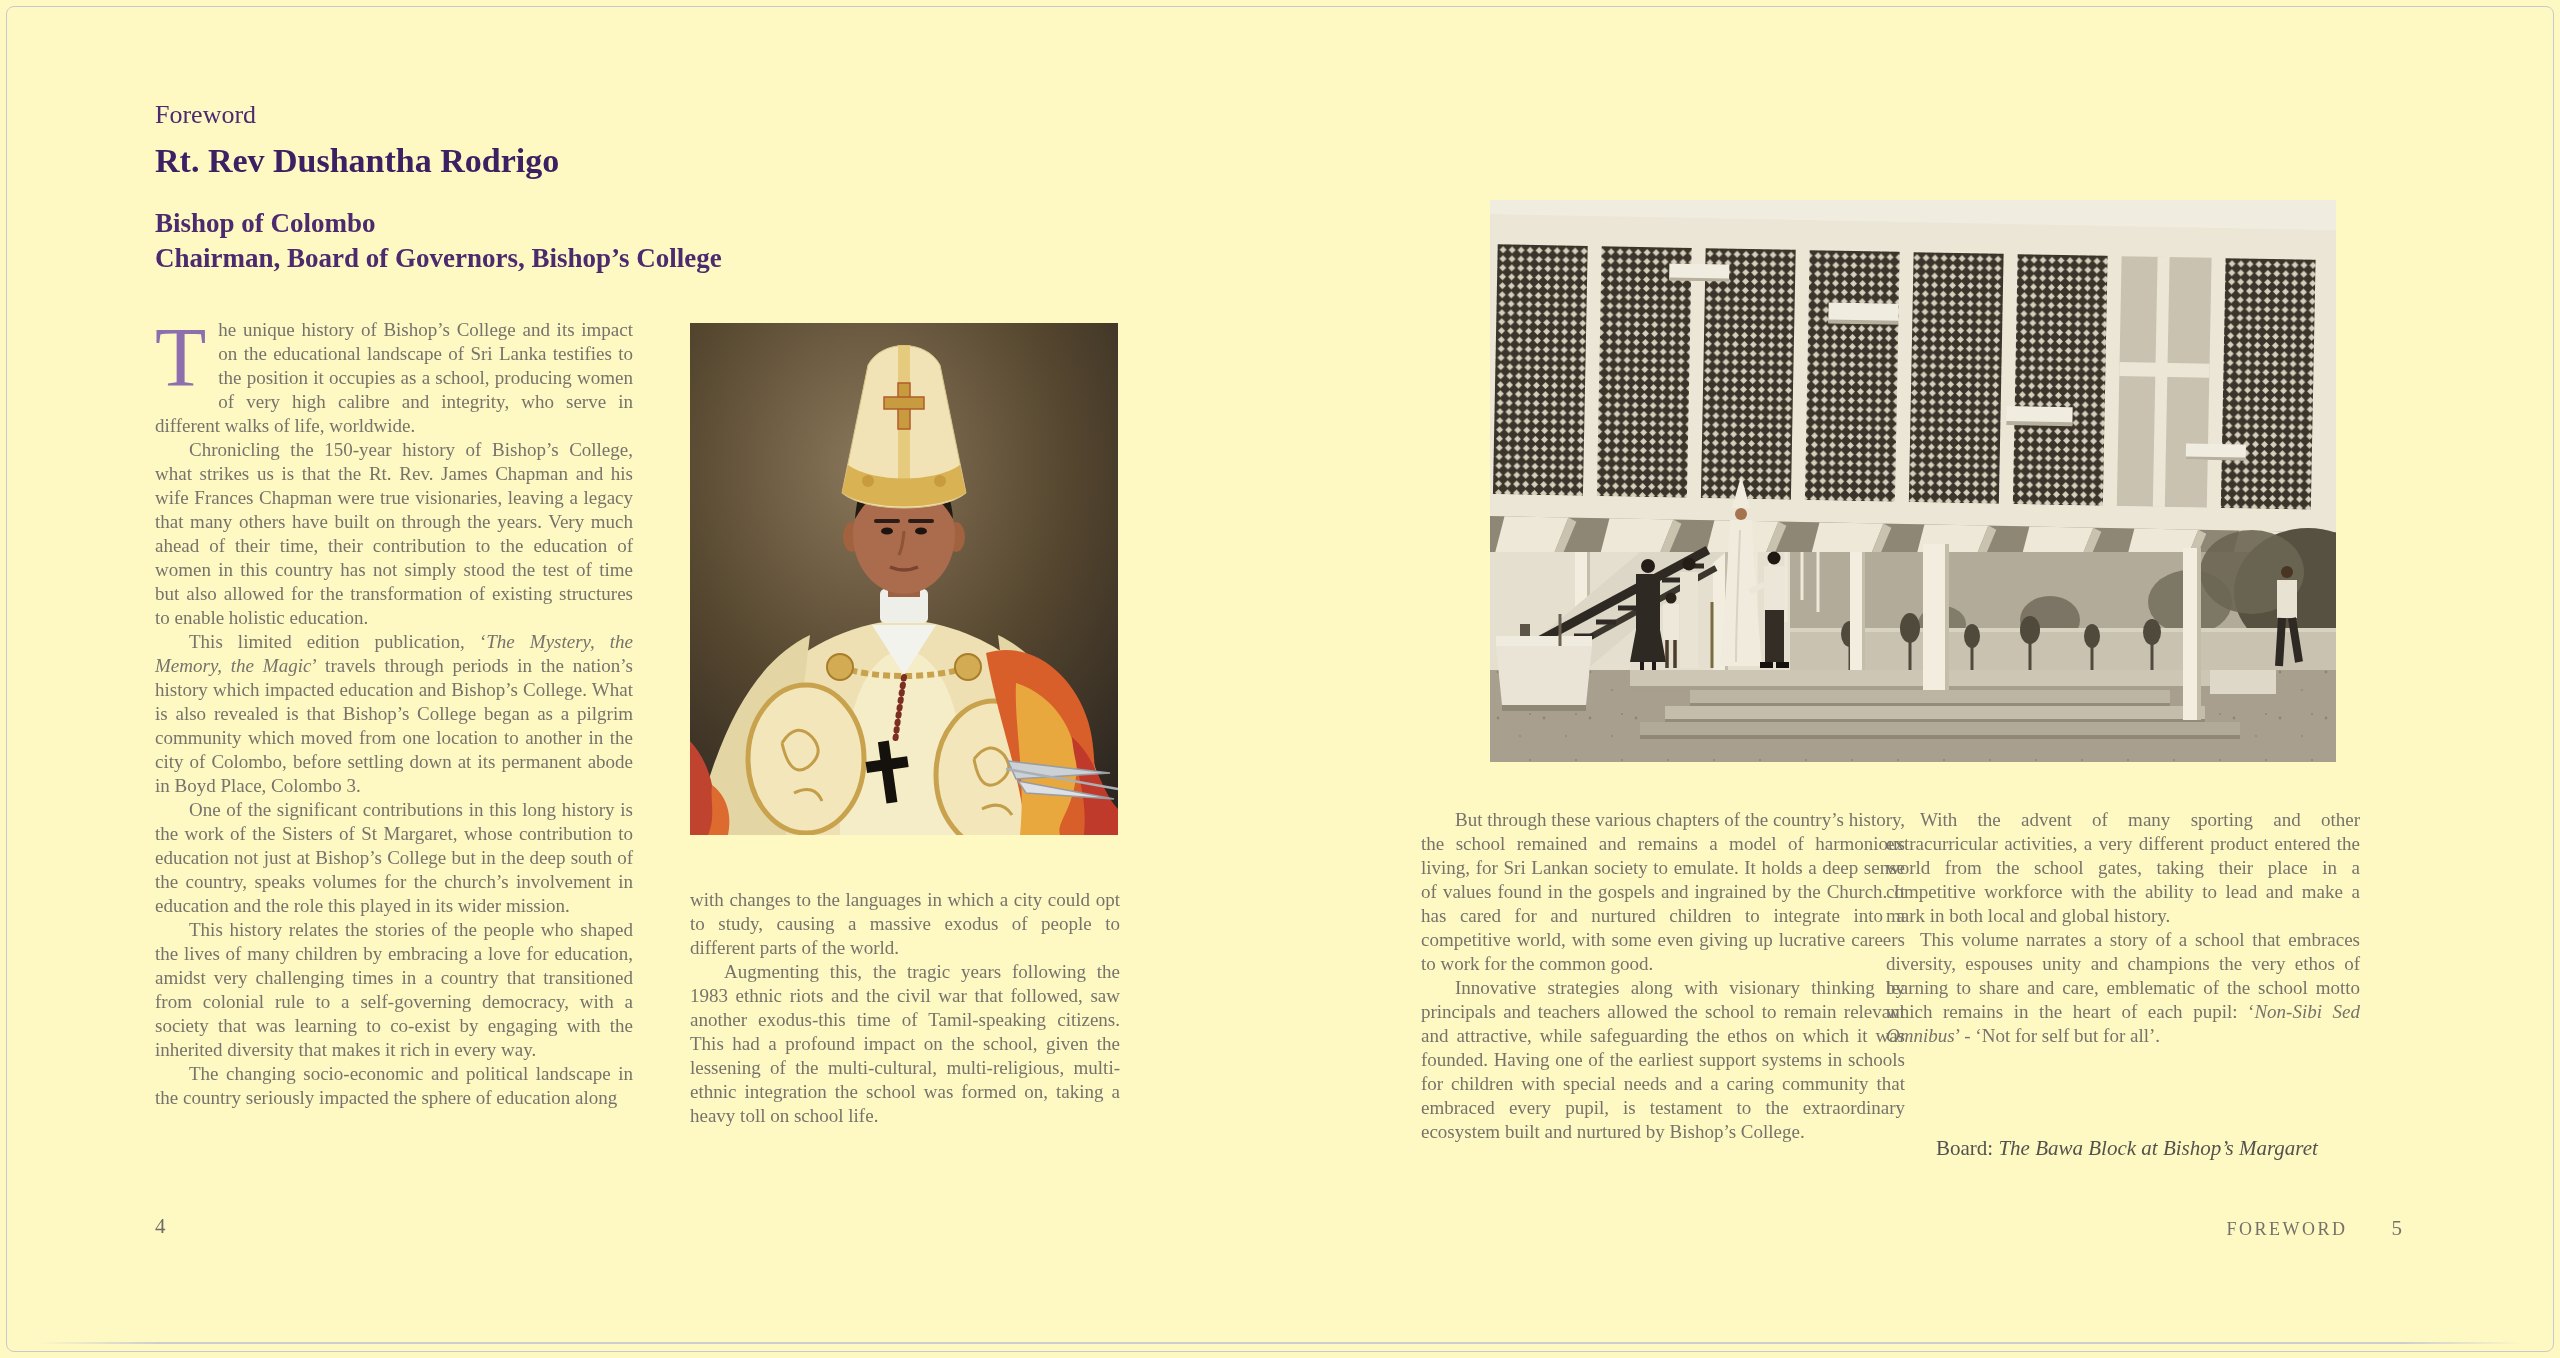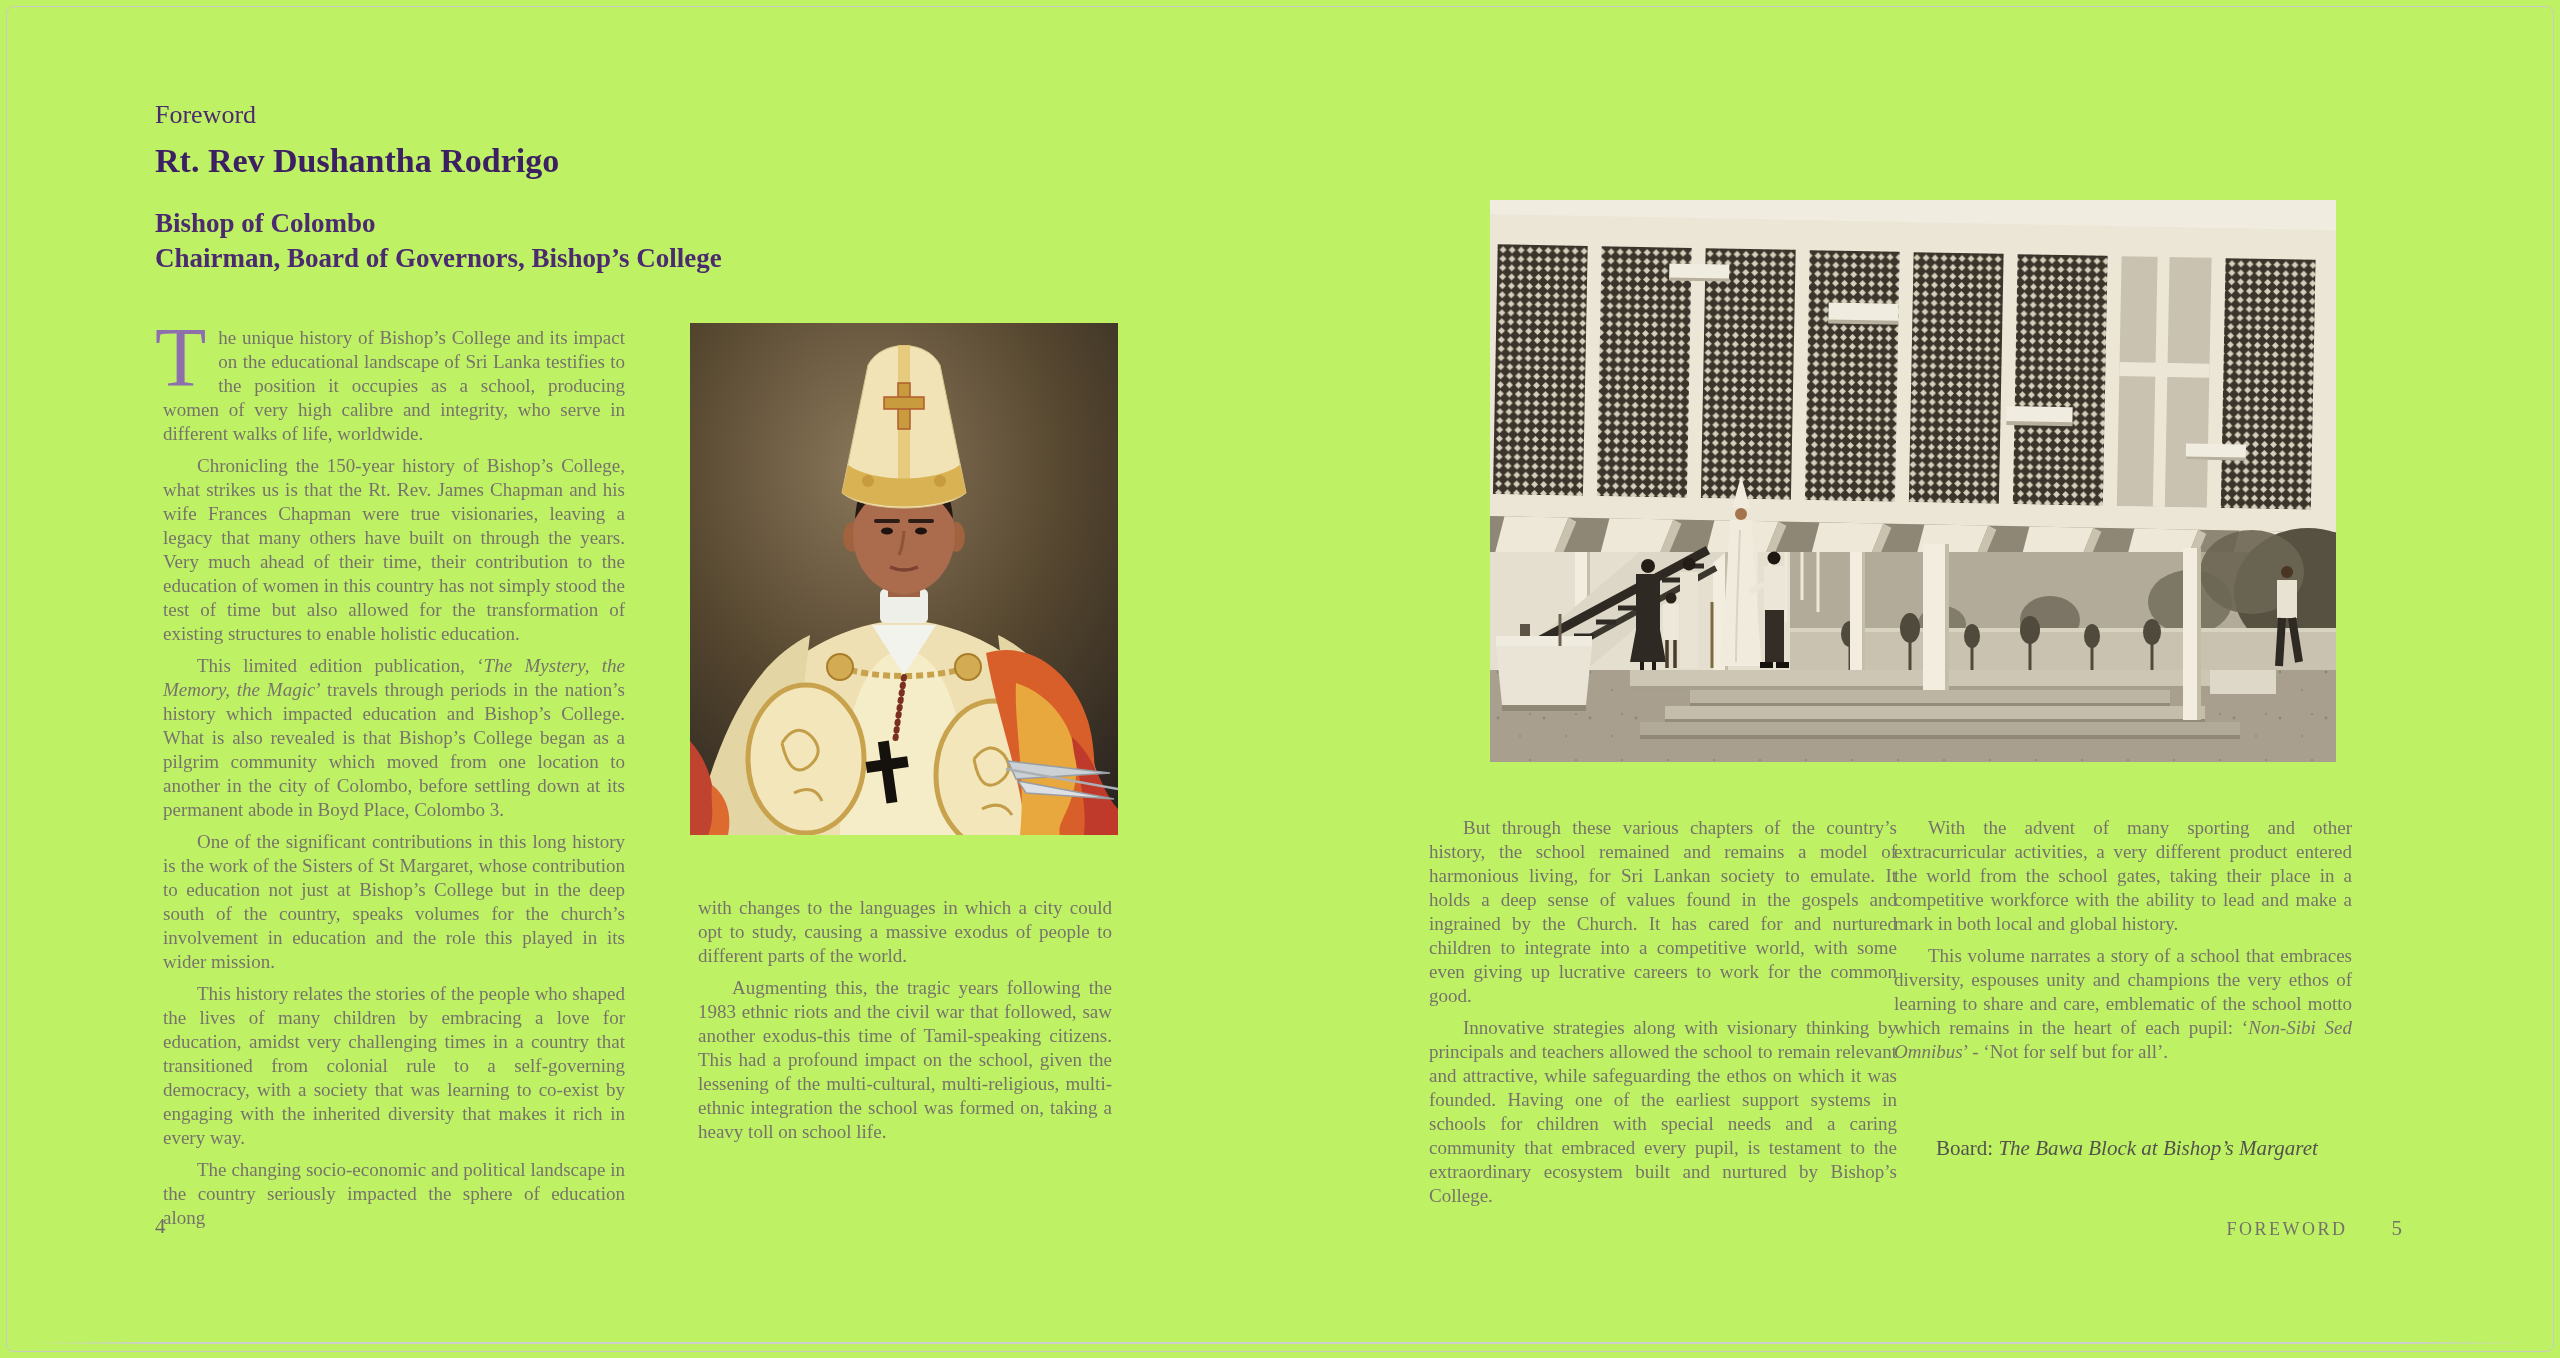--- a/index.html
+++ b/index.html
@@ -1,17 +1,17 @@
 <!DOCTYPE html>
 <html><head>
 <meta charset="utf-8">
 <style>
   html,body { margin:0; padding:0; background:#ffffff; }
   .spread {
-    position:relative; width:2560px; height:1358px; background:#bef264;
+    position:relative; width:2560px; height:1358px; background:#fef9c3;
     font-family:"Liberation Serif","DejaVu Serif",serif; overflow:hidden;
   }
   .frame {
     position:absolute; inset:6px; border:1px solid #c9c9c9; border-radius:8px;
     pointer-events:none;
   }
   .book-edge {
     position:absolute; left:34px; right:34px; bottom:14px; height:2px;
     background:linear-gradient(to right, rgba(205,205,205,0), #cdcdcd 5%, #cdcdcd 95%, rgba(205,205,205,0));
   }
@@ -20,21 +20,21 @@
   .head-block { position:absolute; left:155px; top:100px; width:760px; }
   .kicker { font-size:26px; color:#4c2a70; margin:0 0 12px 0; }
   .author-name { font-size:34px; font-weight:bold; color:#3c2063; margin:0 0 26px 0; }
   .author-role { font-size:27px; color:#4c2a70; line-height:35px; margin:0;font-weight:bold; }
 
   
   .col {
     position:absolute; text-align:justify; color:#77736c;
     font-size:19px; line-height:24px;
   }
-  .col p { margin:8px; text-indent:34px; }
+  .col p { margin:0; text-indent:34px; }
   .col.nofirst p:first-of-type { text-indent:0; }
   #lcol1 { left:155px;  top:318px; width:478px; }
   #lcol2 { left:690px;  top:888px; width:430px; }
   #rcol1 { left:1421px; top:808px; width:484px; }
   #rcol2 { left:1886px; top:808px; width:474px; }
 
   .dropcap {
     float:left; font-size:84px; line-height:64px; padding:8px 12px 2px 0;
     color:#8d6fae;
   }

